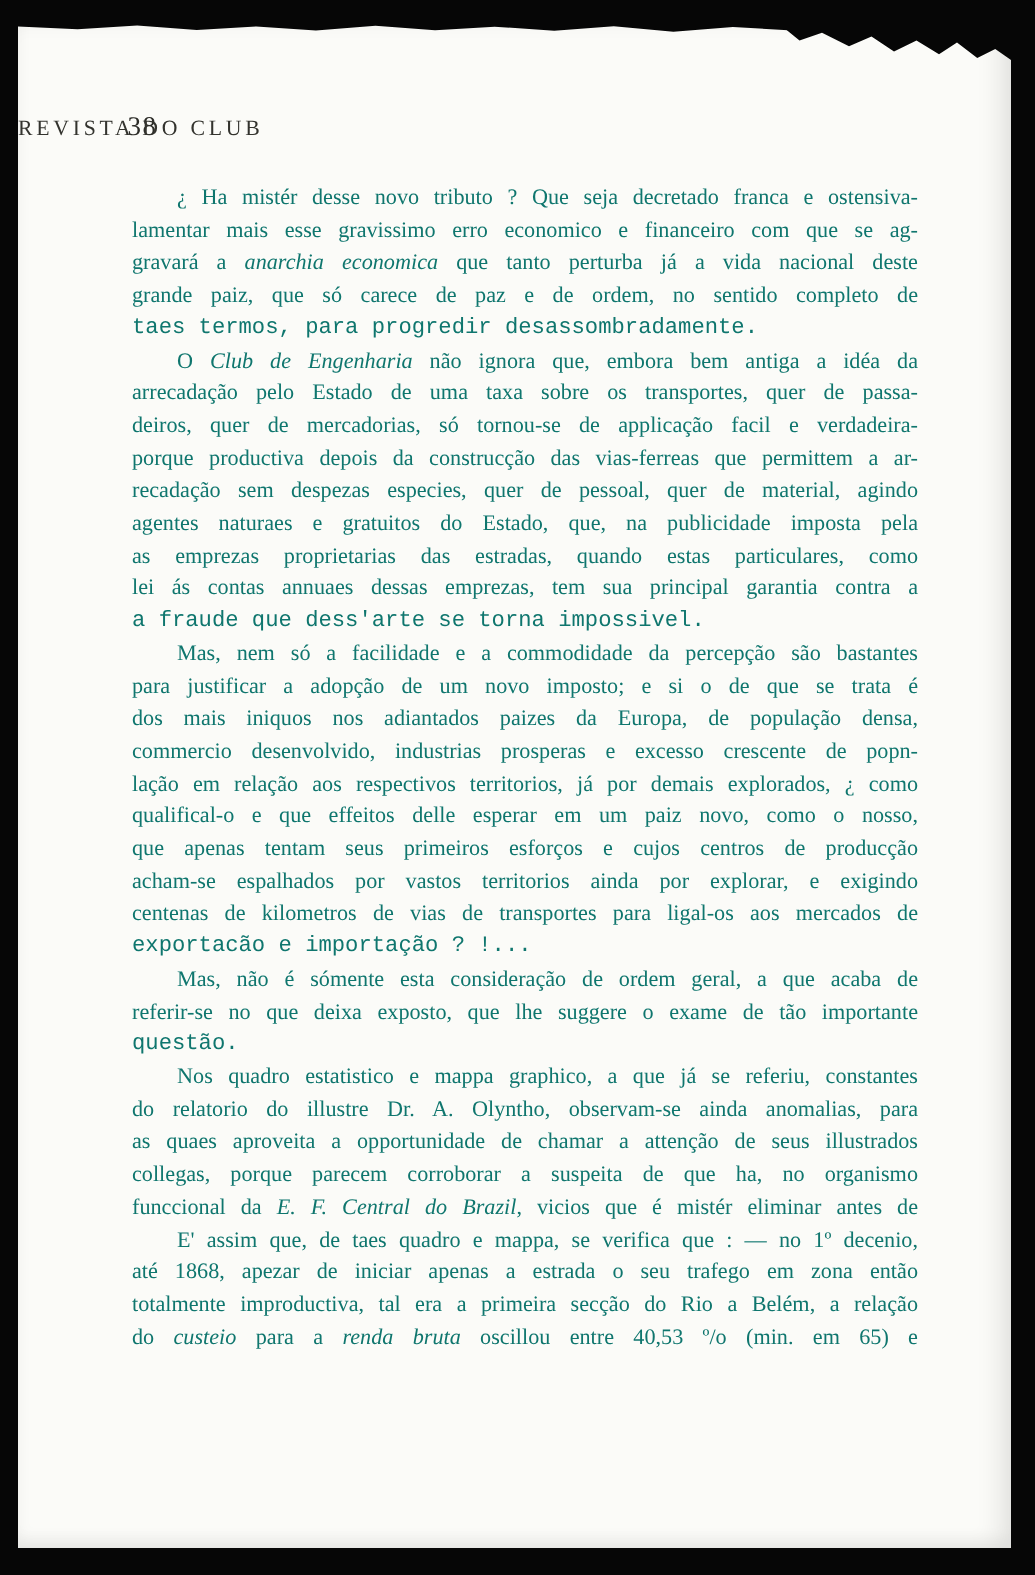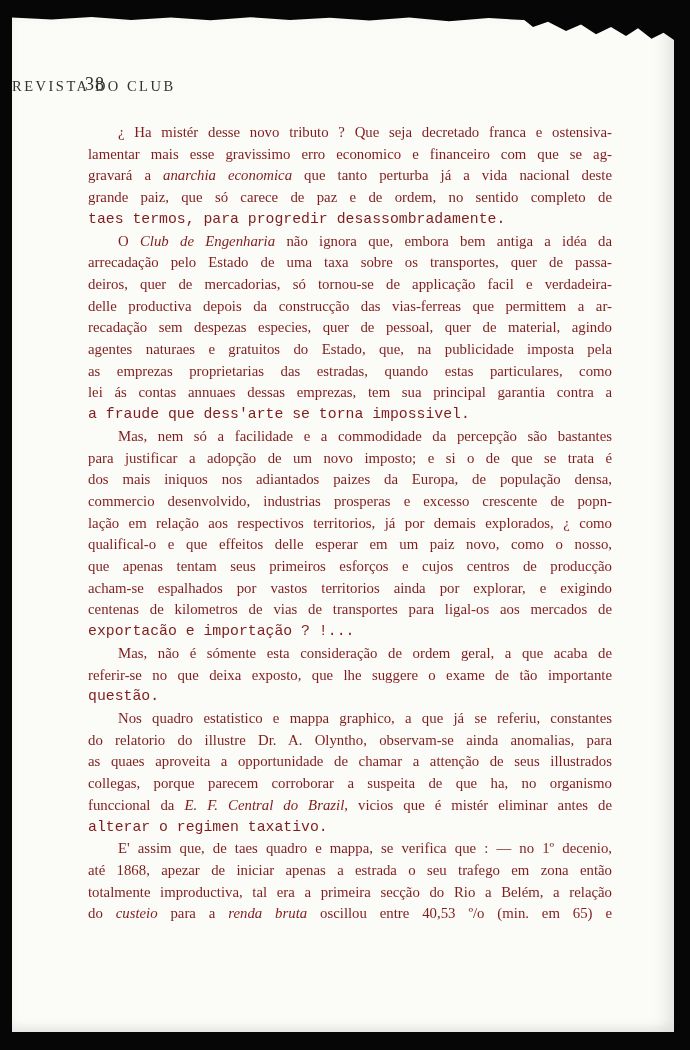--- a/index.html
+++ b/index.html
@@ -57,21 +57,21 @@
     font-size: 14.5px;
     letter-spacing: 2.5px;
     color: #33332e;
   }
   .content {
     position: absolute;
     left: 76px; top: 108px;
     width: 524px;
     font-size: 14.8px;
     line-height: 21.7px;
-    color: #7f1d1d;
+    color: #0f766e;
   }
   .line {
     text-align: justify;
     text-align-last: justify;
   }
   .line.end { text-align-last: left; font-family: Liberation Mono, monospace; }
   .line.indent { text-indent: 30px; }
   .line em { font-style: italic; }
 </style>
 </head>
@@ -87,21 +87,21 @@
     </div>
     <div class="content" id="paragraphs">
         <div class="line indent"><span>¿ Ha mistér desse novo tributo ? Que seja decretado franca e ostensiva-</span></div>
         <div class="line"><span>lamentar mais esse gravissimo erro economico e financeiro com que se ag-</span></div>
         <div class="line"><span>gravará a </span><em>anarchia economica</em><span> que tanto perturba já a vida nacional deste</span></div>
         <div class="line"><span>grande paiz, que só carece de paz e de ordem, no sentido completo de</span></div>
         <div class="line end"><span>taes termos, para progredir desassombradamente.</span></div>
         <div class="line indent"><span>O </span><em>Club de Engenharia</em><span> não ignora que, embora bem antiga a idéa da</span></div>
         <div class="line"><span>arrecadação pelo Estado de uma taxa sobre os transportes, quer de passa-</span></div>
         <div class="line"><span>deiros, quer de mercadorias, só tornou-se de applicação facil e verdadeira-</span></div>
-        <div class="line"><span>delle productiva depois da construcção das vias-ferreas que permittem a ar-</span></div>
+        <div class="line"><span>porque productiva depois da construcção das vias-ferreas que permittem a ar-</span></div>
         <div class="line"><span>recadação sem despezas especies, quer de pessoal, quer de material, agindo</span></div>
         <div class="line"><span>agentes naturaes e gratuitos do Estado, que, na publicidade imposta pela</span></div>
         <div class="line"><span>as emprezas proprietarias das estradas, quando estas particulares, como</span></div>
         <div class="line"><span>lei ás contas annuaes dessas emprezas, tem sua principal garantia contra a</span></div>
         <div class="line end"><span>a fraude que dess'arte se torna impossivel.</span></div>
         <div class="line indent"><span>Mas, nem só a facilidade e a commodidade da percepção são bastantes</span></div>
         <div class="line"><span>para justificar a adopção de um novo imposto; e si o de que se trata é</span></div>
         <div class="line"><span>dos mais iniquos nos adiantados paizes da Europa, de população densa,</span></div>
         <div class="line"><span>commercio desenvolvido, industrias prosperas e excesso crescente de popn-</span></div>
         <div class="line"><span>lação em relação aos respectivos territorios, já por demais explorados, ¿ como</span></div>
@@ -111,20 +111,19 @@
         <div class="line"><span>centenas de kilometros de vias de transportes para ligal-os aos mercados de</span></div>
         <div class="line end"><span>exportacão e importação ? !...</span></div>
         <div class="line indent"><span>Mas, não é sómente esta consideração de ordem geral, a que acaba de</span></div>
         <div class="line"><span>referir-se no que deixa exposto, que lhe suggere o exame de tão importante</span></div>
         <div class="line end"><span>questão.</span></div>
         <div class="line indent"><span>Nos quadro estatistico e mappa graphico, a que já se referiu, constantes</span></div>
         <div class="line"><span>do relatorio do illustre Dr. A. Olyntho, observam-se ainda anomalias, para</span></div>
         <div class="line"><span>as quaes aproveita a opportunidade de chamar a attenção de seus illustrados</span></div>
         <div class="line"><span>collegas, porque parecem corroborar a suspeita de que ha, no organismo</span></div>
         <div class="line"><span>funccional da </span><em>E. F. Central do Brazil</em><span>, vicios que é mistér eliminar antes de</span></div>
-        <div class="line end"><span>alterar o regimen taxativo.</span></div>
         <div class="line indent"><span>E' assim que, de taes quadro e mappa, se verifica que : — no 1º decenio,</span></div>
         <div class="line"><span>até 1868, apezar de iniciar apenas a estrada o seu trafego em zona então</span></div>
         <div class="line"><span>totalmente improductiva, tal era a primeira secção do Rio a Belém, a relação</span></div>
         <div class="line"><span>do </span><em>custeio</em><span> para a </span><em>renda bruta</em><span> oscillou entre 40,53 º/o (min. em 65) e</span></div>
       </div>
   </div>
 </div>
 
 </body></html>

